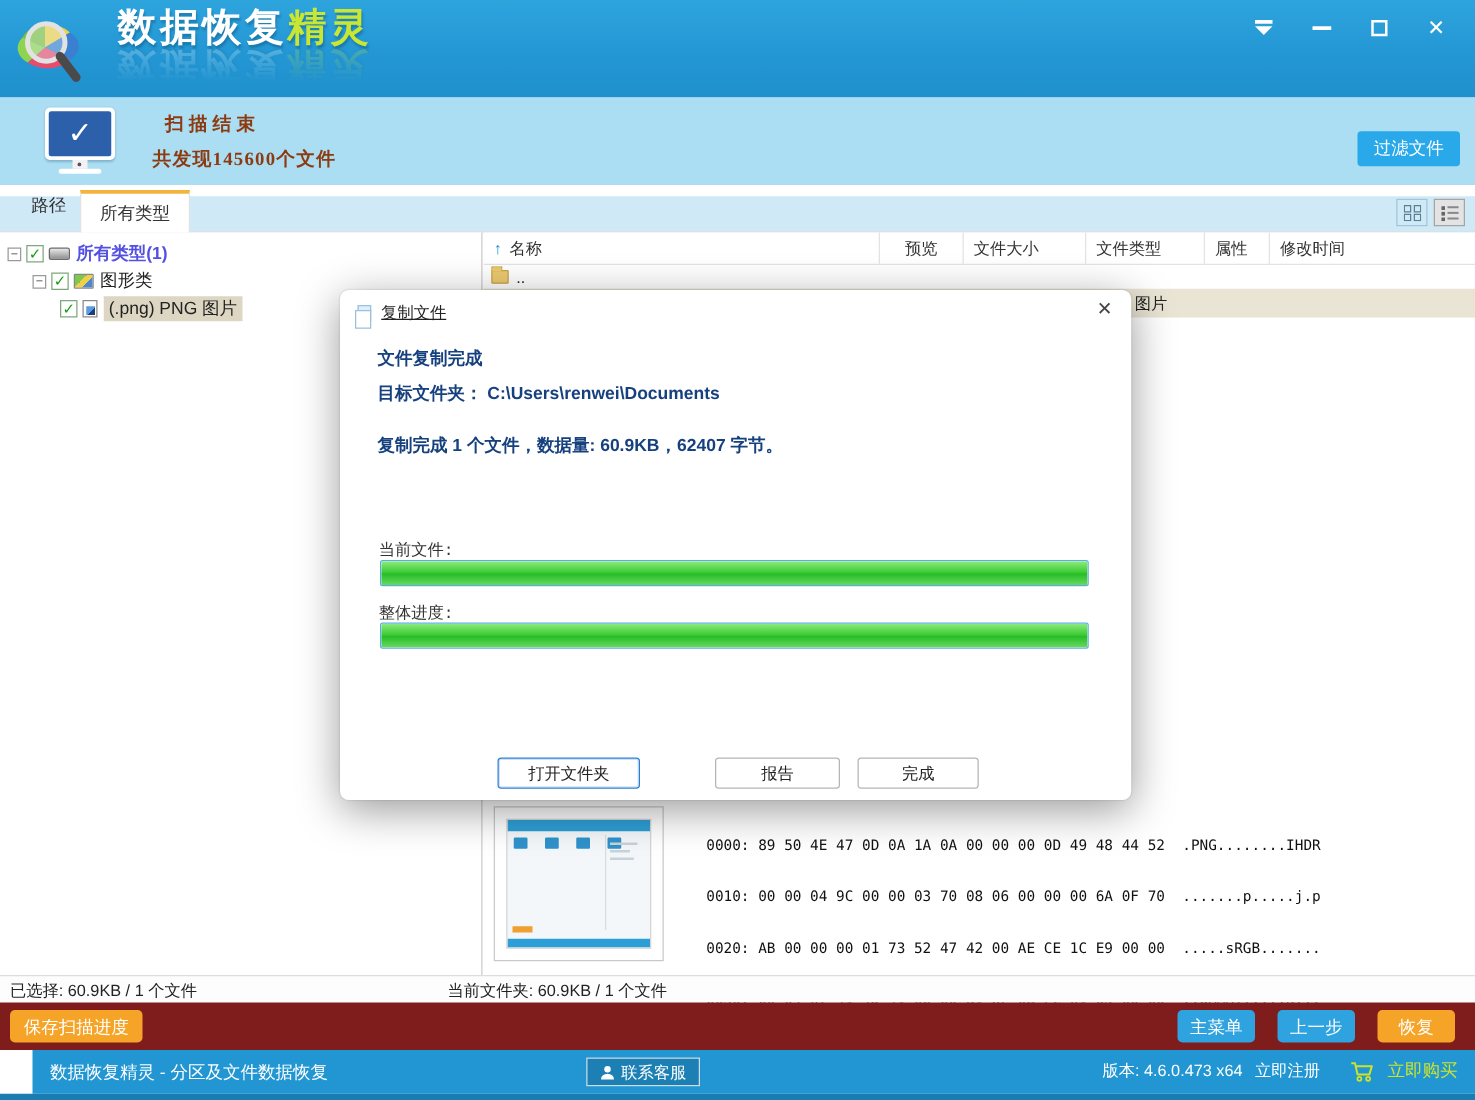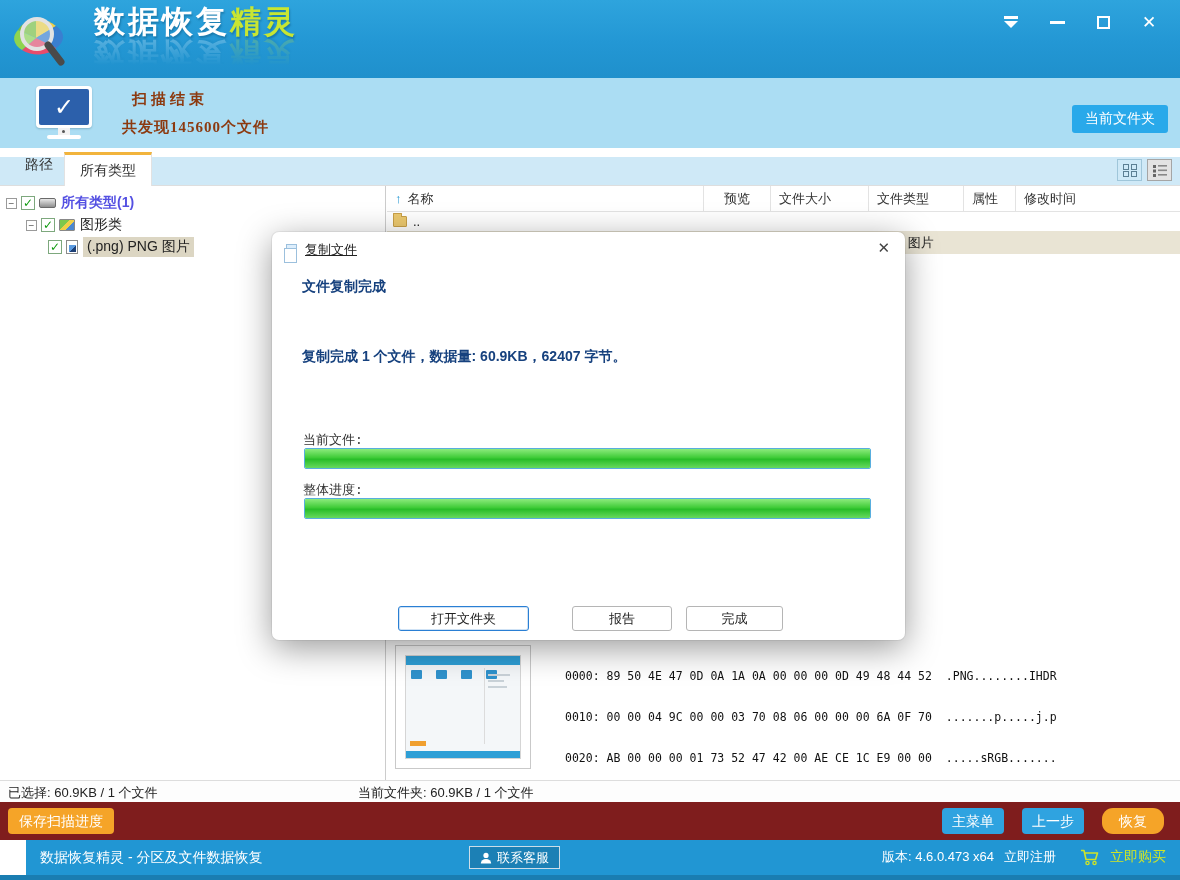--- a/index.html
+++ b/index.html
@@ -130,21 +130,21 @@
   .statusbar { position:absolute; left:0; top:780px; right:0; height:22px; background:#fdfdfd;
     border-top:1px solid #ddd; font-size:13px; color:#222; }
   .st-sel { position:absolute; left:8px; top:3px; }
   .st-cur { position:absolute; left:358px; top:3px; }
   .actionbar { position:absolute; left:0; top:802px; right:0; height:38px; background:#7f1d1d; }
   .abtn { position:absolute; top:6px; height:26px; line-height:26px; text-align:center; color:#fff;
     font-size:14px; border-radius:4px; cursor:pointer; }
   .save-btn { left:8px; padding:0 11px; background:#f5a428; }
   .menu-btn { right:176px; width:62px; background:#2fa3e0; }
   .back-btn { right:96px; width:62px; background:#2fa3e0; }
-  .rec-btn { right:16px; width:62px; background:#f5a428;border-radius:11px; }
+  .rec-btn { right:16px; width:62px; background:#f5a428; }
   .footer { position:absolute; left:0; top:840px; right:0; height:35px; background:#2196d3;margin-left:26px; }
   .foot-strip { position:absolute; left:0; top:875px; right:0; height:5px; background:#1a7db1; }
   .tagline { position:absolute; left:14px; top:9px; color:#fff; font-size:14px; }
   .contact-btn { position:absolute; left:443px; top:6px; height:23px; padding:0 10px;
     background:rgba(0,0,0,.14); border:1px solid #ccdde8; color:#fff; font-size:13px;
     display:flex; align-items:center; gap:5px; cursor:pointer; }
   .foot-right { position:absolute; right:14px; top:8px; display:flex; align-items:center; gap:10px;
     color:#fff; font-size:13px; }
   .buy-link { color:#cde32a; font-size:14px; cursor:pointer; }
   .reg-link { cursor:pointer; }
@@ -168,21 +168,21 @@
   .d-l2 { top:249px; }
   .pbar { position:absolute; left:32px; width:567px; height:21px; border:1px solid #58aede;
     border-radius:2px; background:#eef7fb; overflow:hidden; }
   .p1 { top:216px; }
   .p2 { top:266px; }
   .pfill { height:100%; width:100%;
     background:linear-gradient(180deg,#8ceb7c 0%,#3ecb36 46%,#28bd28 54%,#67d95f 100%); }
   .d-btn { position:absolute; top:374px; height:25px; line-height:23px; background:#fff;
     border:1px solid #b5b5b5; border-radius:3px; font-size:13px; color:#222; text-align:center;
     cursor:pointer; }
-  .d-open { left:126px; width:131px; border:1px solid #2a7fd4; box-shadow:inset 0 0 0 1px #cfe2f5; }
+  .d-open { left:126px; width:114px; border:1px solid #2a7fd4; box-shadow:inset 0 0 0 1px #cfe2f5; }
   .d-report { left:300px; width:100px; }
   .d-done { left:414px; width:97px; }
 </style>
 </head>
 <body>
 
 <div class="app">
 
   <div class="titlebar">
     <div class="logo">
@@ -222,21 +222,21 @@
       <div class="frame">
           <div class="screen">
             <span class="check">✓</span>
           </div>
         </div>
       <div class="stand"></div>
       <div class="base"></div>
     </div>
     <div class="scan-title">扫描结束</div>
     <div class="scan-sub">共发现145600个文件</div>
-    <div class="filter-btn">当前文件夹</div>
+    <div class="filter-btn">过滤文件</div>
   </div>
 
   <div class="tabstrip">
     <div class="blue-band"></div>
     <div class="tab t0">路径</div>
     <div class="tab active">所有类型</div>
     <div class="view-toggles">
       <div class="vt grid">
         <svg width="14" height="13" viewBox="0 0 14 13">
           <rect x="0.5" y="0.5" width="5" height="5" fill="none" stroke="#5c7f93"></rect>
@@ -374,20 +374,24 @@
   <div class="foot-strip"></div>
 
   <div class="dialog">
     <div class="d-title">
       <span class="copy-ico"></span>
       <span>复制文件</span>
     </div>
     <span class="d-close">✕</span>
 
     <div class="d-text d-status">文件复制完成</div>
+    <div class="d-text d-target">
+      <span>目标文件夹：</span>
+      <span>C:\Users\renwei\Documents</span>
+    </div>
     <div class="d-text d-summary">复制完成 1 个文件，数据量: 60.9KB，62407 字节。</div>
 
     <div class="d-plabel d-l1">当前文件:</div>
     <div class="pbar p1">
       <div class="pfill" style="width: 100%;"></div>
     </div>
     <div class="d-plabel d-l2">整体进度:</div>
     <div class="pbar p2">
       <div class="pfill" style="width: 100%;"></div>
     </div>

